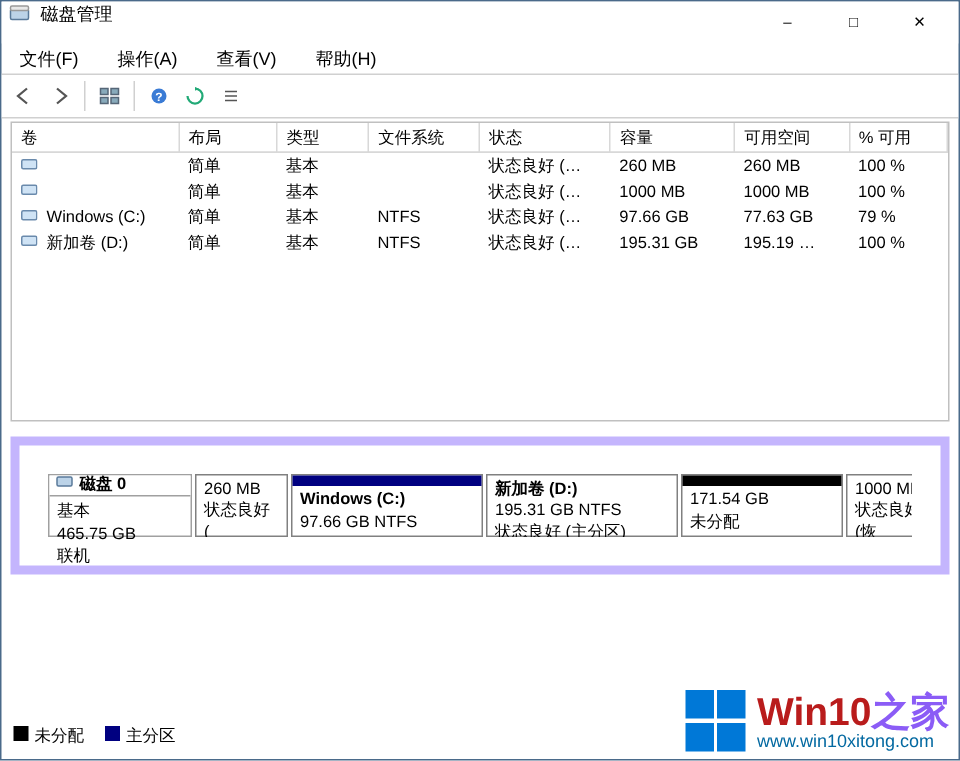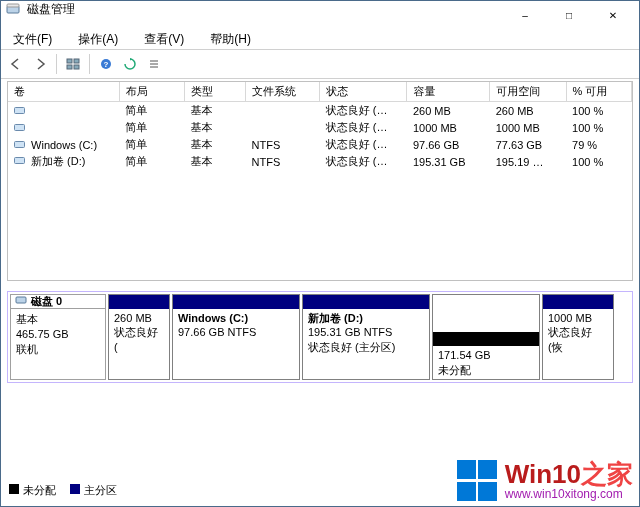--- a/index.html
+++ b/index.html
@@ -23,21 +23,21 @@
   .tsep { width:1px; height:20px; background:#d0d0d0; margin:0 3px; }
 
   
   .table-wrap { border:1px solid #c0c0c0; margin: 2px 6px 0 6px; height: 200px; overflow:hidden; background:#fff; }
   table { width:100%; border-collapse: collapse; table-layout: fixed; font-size:11px; }
   thead th { background:#fff; border-right:1px solid #d8d8d8; border-bottom:1px solid #d8d8d8; text-align:left; padding:2px 6px; font-weight:normal; height:18px; white-space:nowrap; overflow:hidden; }
   tbody td { padding:1px 6px; white-space:nowrap; overflow:hidden; text-overflow:ellipsis; }
   .vol-icon { width:14px; display:inline-block; }
 
   
-  .disk-area { position:absolute; left:6px; right:6px; top:290px; height:92px; border:1px solid #c4b5fd; background:#fff; padding:2px; }
+  .disk-area { position:absolute; left:6px; right:6px; top:290px; height:92px; border:6px solid #c4b5fd; background:#fff; padding:19px; }
   .disk-row { display:flex; height:100%; gap:2px; }
   .disk-info { width:96px; border:1px solid #a0a0a0; padding:3px 5px; font-size:11px; line-height:1.35; }
   .disk-info .hdr { height:14px; background:#fff; margin:-3px -5px 3px -5px; border-bottom:1px solid #a0a0a0; display:flex; align-items:center; padding:0 4px; gap:4px; }
   .part { flex: 0 0 auto; border:1px solid #808080; font-size:11px; line-height:1.3; display:flex; flex-direction:column; }
   .part .bar { height:14px; background:#000080; }
   .part.unalloc .bar { background:#000; }
   .part .body { padding:2px 5px; }
   .part .name { font-weight:bold; }
 
   
@@ -46,22 +46,22 @@
   .sw-un { background:#000; }
   .sw-pr { background:#000080; }
 
   
   .watermark { position:absolute; right:6px; bottom:4px; display:flex; align-items:center; gap:6px; }
   .wm-logo { display:flex; flex-wrap:wrap; width:42px; height:42px; gap:2px; }
   .wm-logo span { width:19px; height:19px; background:#0078d7; }
   .wm-text { line-height:1.05; }
   .wm-big { font-size:26px; font-weight:600; color:#222; }
   .wm-main { color:#b91c1c; }
-  .wm-sub { color:#ef4444; }
-  .wm-url { font-size:12px; color:#a21caf; }
+  .wm-sub { color:#8b5cf6; }
+  .wm-url { font-size:12px; color:#0369a1; }
 </style>
 </head>
 <body>
 
 <div class="window">
 
   <div class="titlebar">
     <span class="app-icon">
       <svg width="14" height="14" viewBox="0 0 14 14">
           <rect x="1" y="4" width="12" height="7" rx="1" fill="#bcd3e8" stroke="#5a7a9a"></rect>

